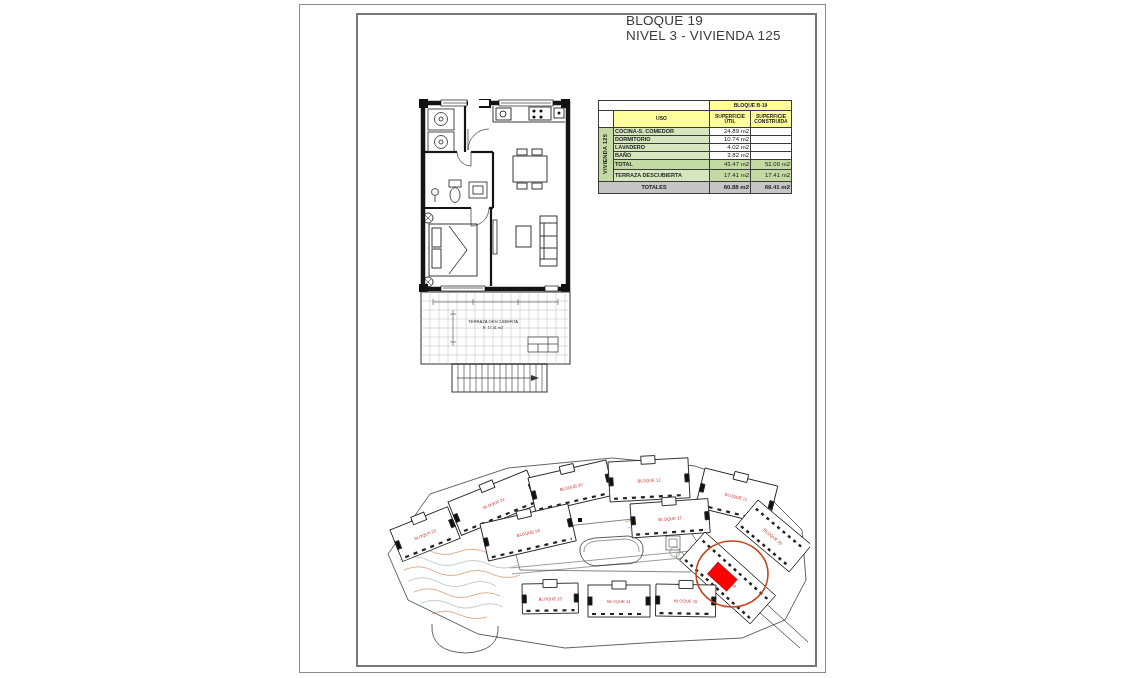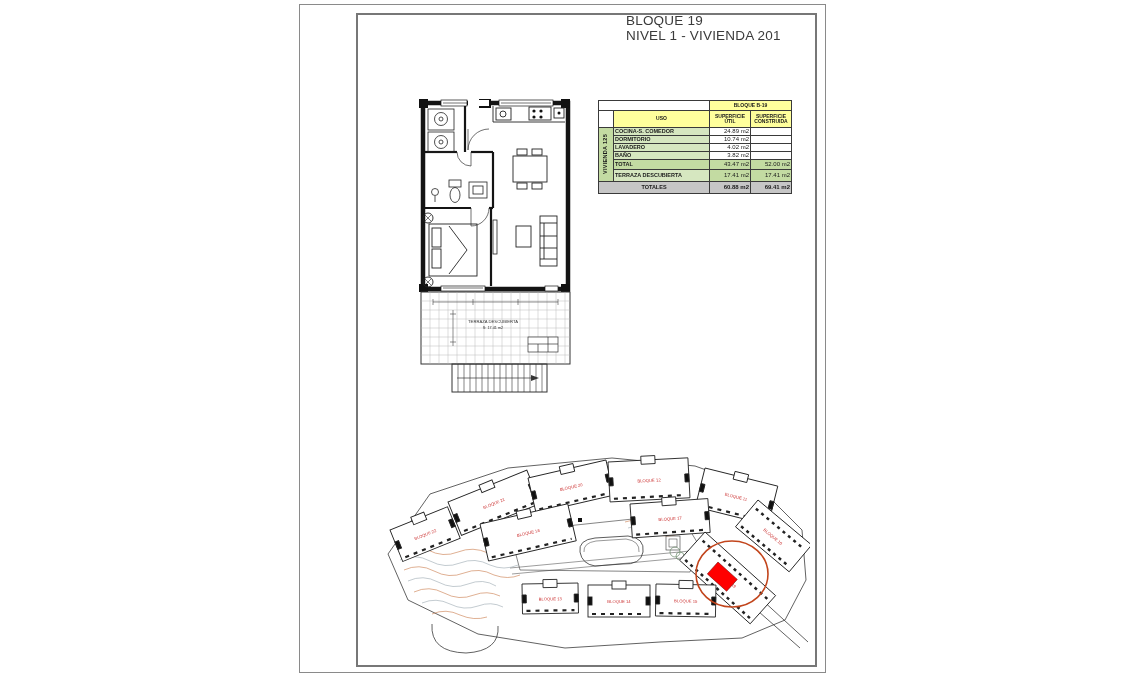--- a/index.html
+++ b/index.html
@@ -31,21 +31,21 @@
 </head>
 <body>
 
 <div id="canvas">
 
   <div class="abs" id="sheet-outer"></div>
   <div class="abs" id="sheet-inner"></div>
 
   <div class="abs" id="title-block">
     <span>BLOQUE 19</span>
-    <span>NIVEL 1 - VIVIENDA 201</span>
+    <span>NIVEL 3 - VIVIENDA 125</span>
   </div>
 
   <svg class="abs" style="left:413px;top:96px;" width="165" height="305" viewBox="0 0 165 305">
 
     <g stroke="#141414" fill="none">
       <rect x="10" y="7" width="145" height="186" stroke-width="4.5"></rect>
       <g fill="#111" stroke="none">
         <rect x="6" y="3" width="9" height="9"></rect>
           <rect x="66" y="3" width="12" height="9"></rect>
         <rect x="148" y="3" width="9" height="9"></rect>

